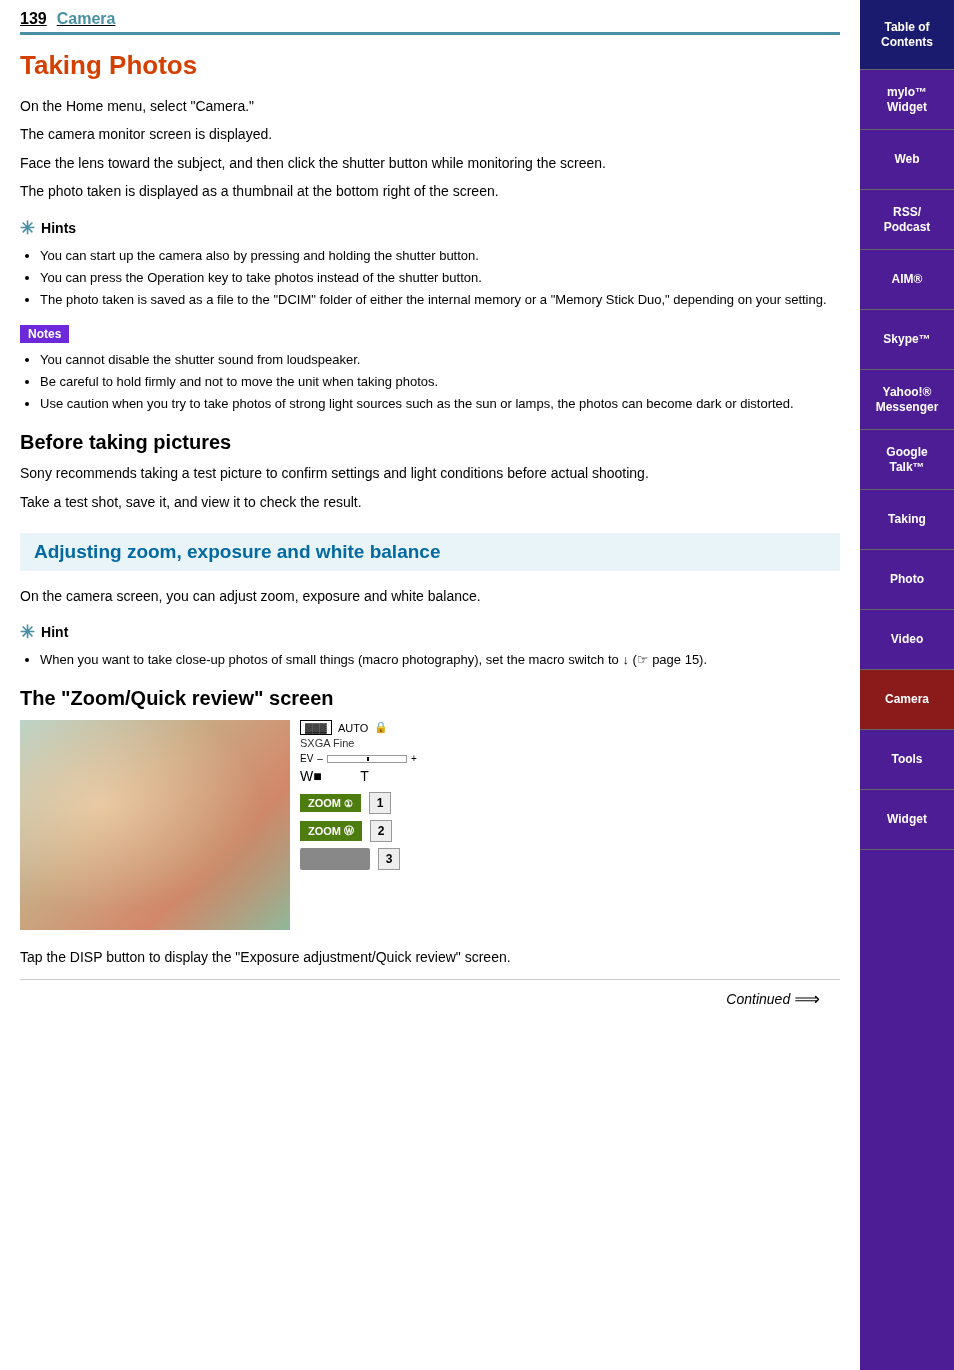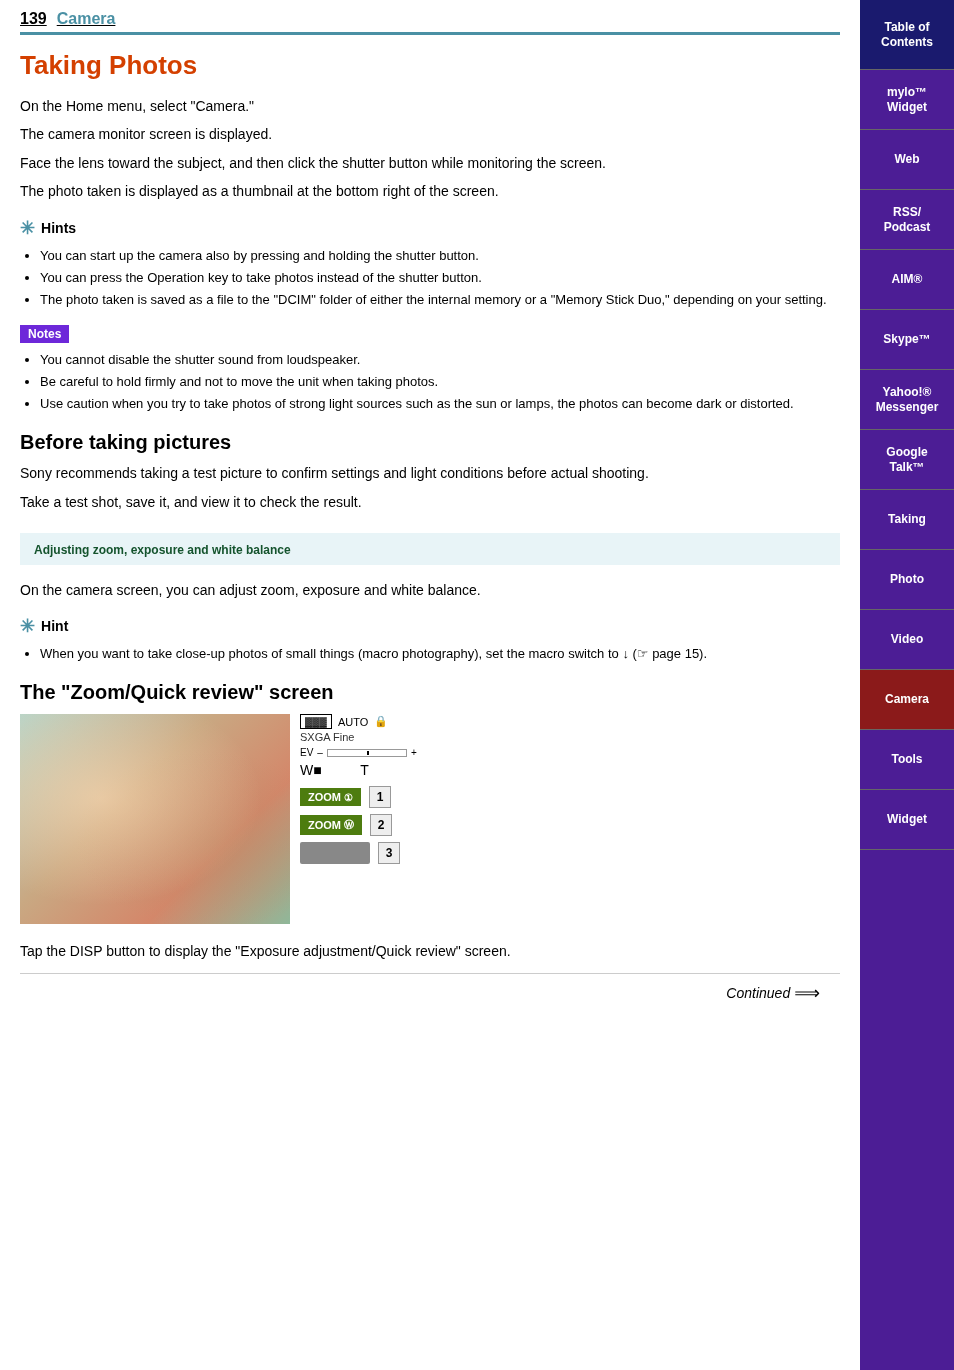--- a/index.html
+++ b/index.html
@@ -110,23 +110,23 @@
     }
 
     
     .highlight-section {
       background: #e8f4f7;
       border: none;
       padding: 8px 14px;
       margin: 20px 0 14px 0;
     }
     .highlight-section-title {
-      font-size: 12px;
-      font-weight: bold;
-      color: #14532d;
+      font-size: 19px;
+      font-weight: bold;
+      color: #0369a1;
     }
 
     
     .zoom-screen-container {
       display: flex;
       gap: 0;
       margin: 10px 0 16px 0;
       align-items: flex-start;
     }
     .photo-placeholder {

